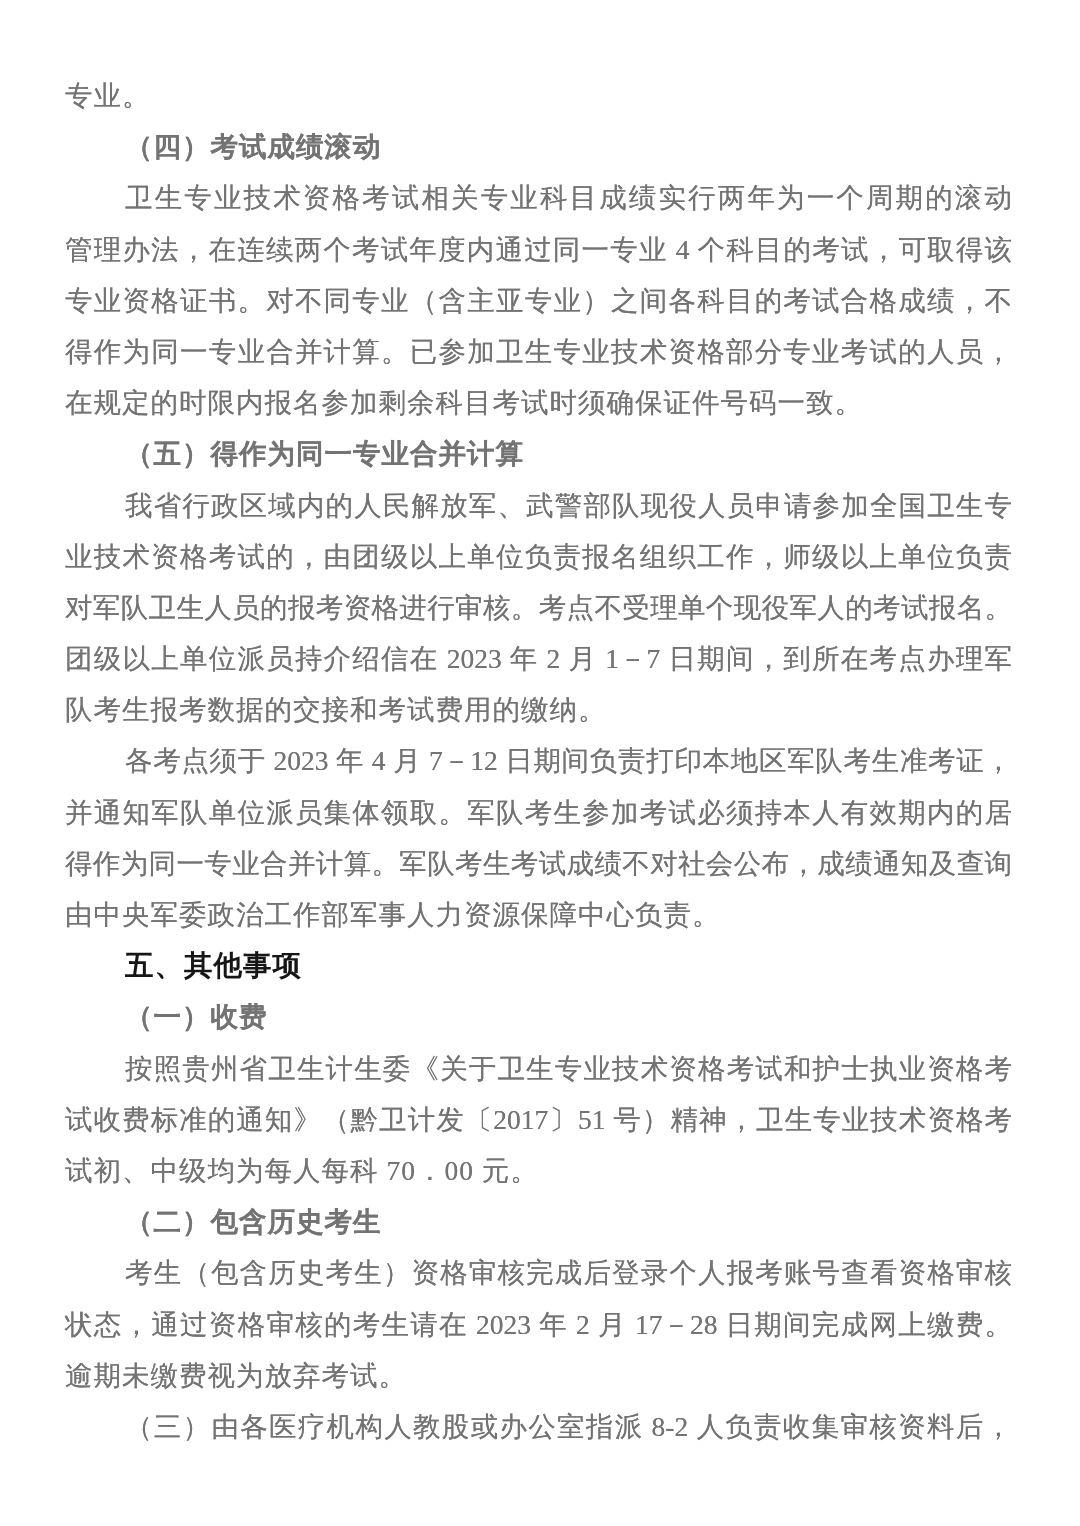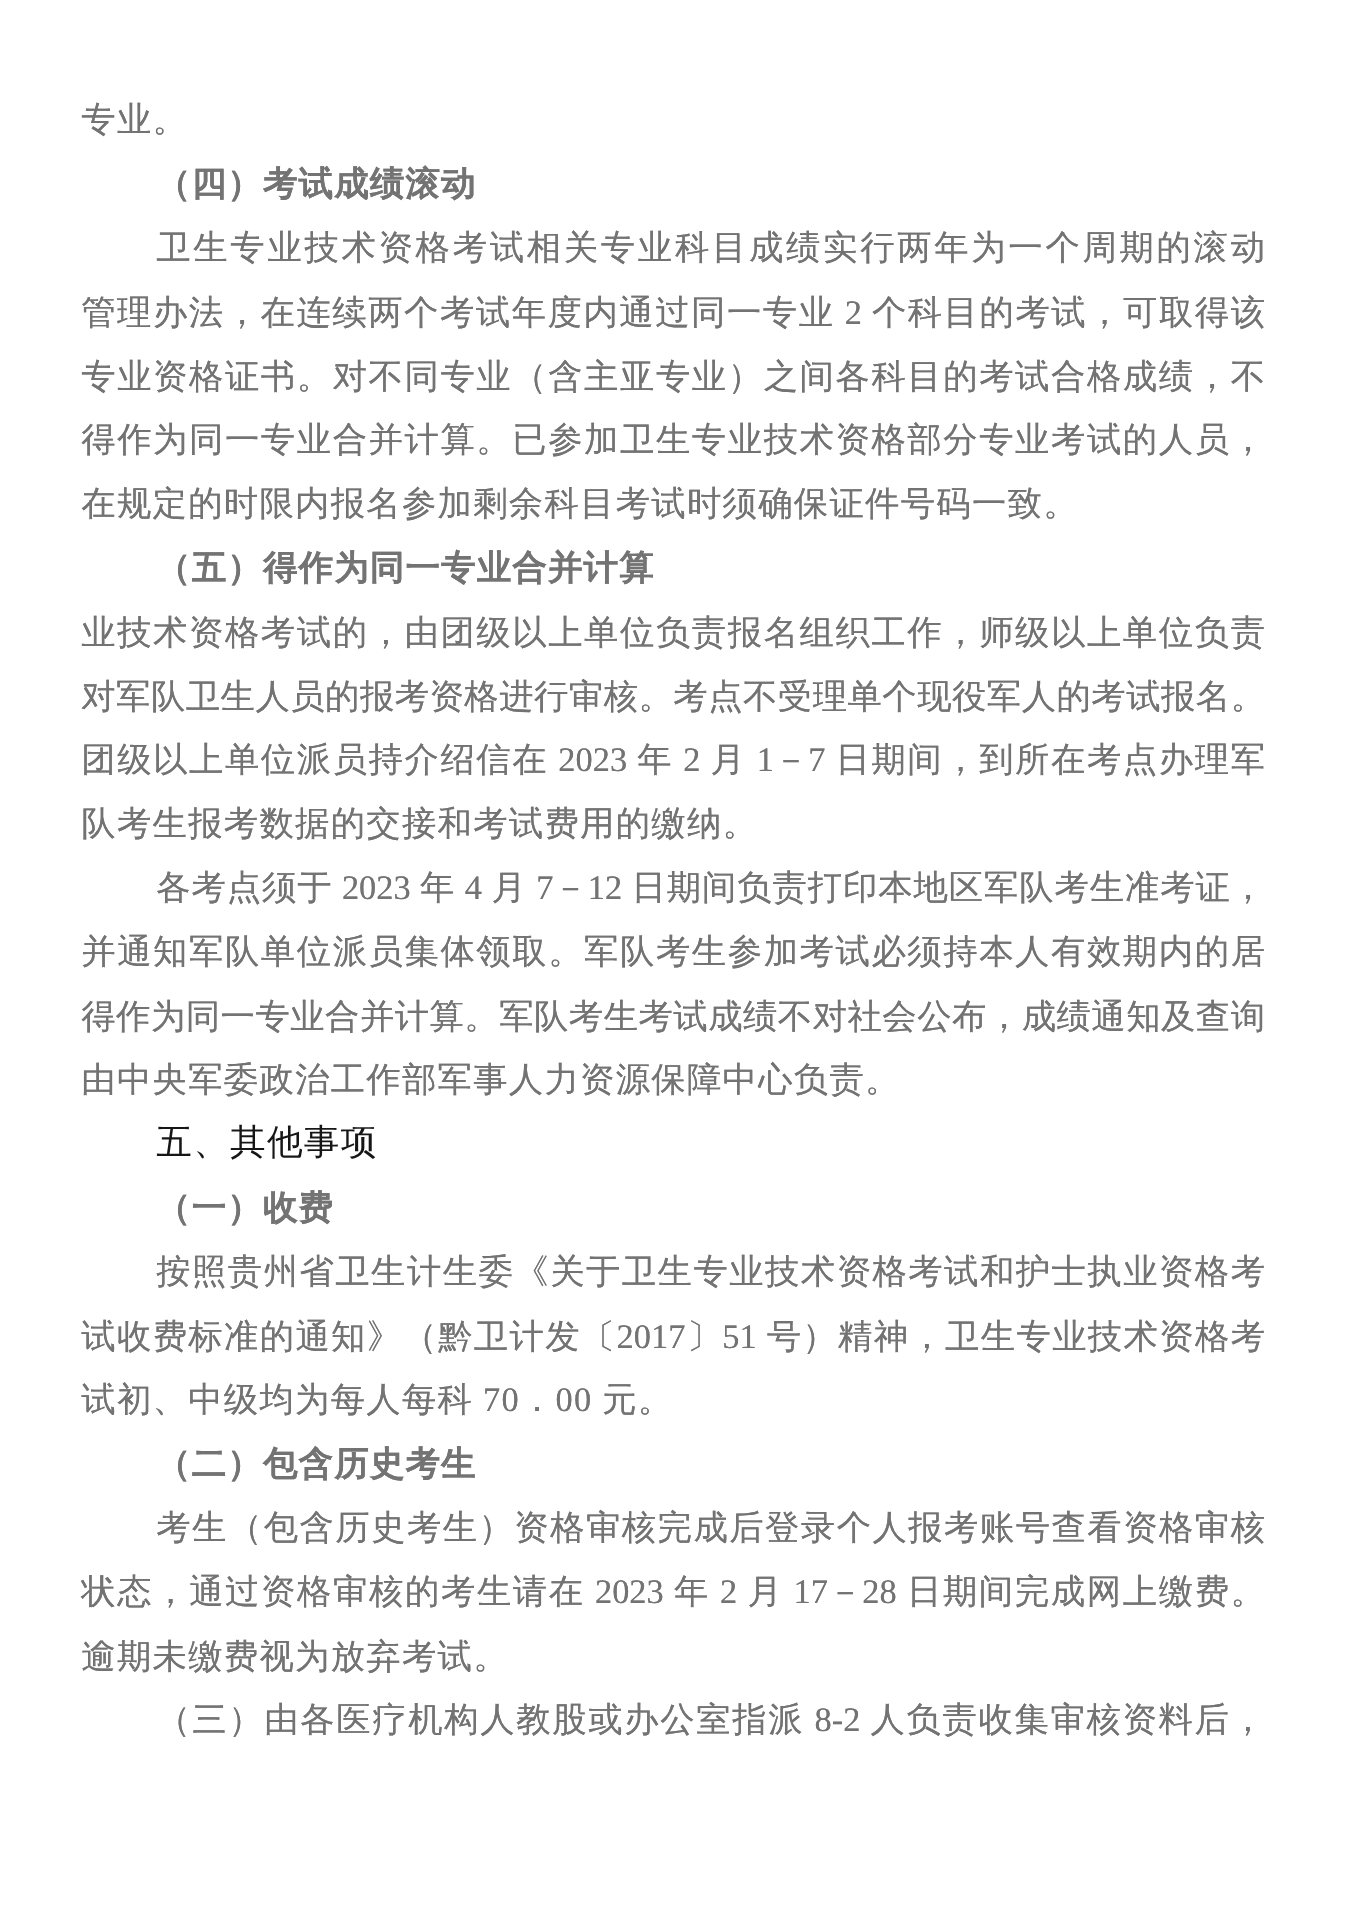--- a/index.html
+++ b/index.html
@@ -39,39 +39,40 @@
   .line.stretch {
     white-space: normal;
     text-align: justify;
     text-align-last: justify;
   }
   .line.sub {
     font-weight: 600;
   }
   .line.section {
     font-family: "Liberation Sans", "DejaVu Sans", sans-serif;
-    font-weight: 400;
+    font-weight: 700;
     font-size: 28.5px;
     text-shadow: none;
     color: #161616;
   }
 </style>
 </head>
 <body>
 
 <div class="page">
   <main class="doc" id="doc">
       <div class="line">专业。</div>
       <div class="line indent sub">（四）考试成绩滚动</div>
       <div class="line indent stretch">卫生专业技术资格考试相关专业科目成绩实行两年为一个周期的滚动</div>
-      <div class="line stretch">管理办法，在连续两个考试年度内通过同一专业 2 个科目的考试，可取得该</div>
+      <div class="line stretch">管理办法，在连续两个考试年度内通过同一专业 4 个科目的考试，可取得该</div>
       <div class="line stretch">专业资格证书。对不同专业（含主亚专业）之间各科目的考试合格成绩，不</div>
       <div class="line stretch">得作为同一专业合并计算。已参加卫生专业技术资格部分专业考试的人员，</div>
       <div class="line">在规定的时限内报名参加剩余科目考试时须确保证件号码一致。</div>
       <div class="line indent sub">（五）得作为同一专业合并计算</div>
+      <div class="line indent stretch">我省行政区域内的人民解放军、武警部队现役人员申请参加全国卫生专</div>
       <div class="line stretch">业技术资格考试的，由团级以上单位负责报名组织工作，师级以上单位负责</div>
       <div class="line stretch">对军队卫生人员的报考资格进行审核。考点不受理单个现役军人的考试报名。</div>
       <div class="line stretch">团级以上单位派员持介绍信在 2023 年 2 月 1－7 日期间，到所在考点办理军</div>
       <div class="line">队考生报考数据的交接和考试费用的缴纳。</div>
       <div class="line indent stretch">各考点须于 2023 年 4 月 7－12 日期间负责打印本地区军队考生准考证，</div>
       <div class="line stretch">并通知军队单位派员集体领取。军队考生参加考试必须持本人有效期内的居</div>
       <div class="line stretch">得作为同一专业合并计算。军队考生考试成绩不对社会公布，成绩通知及查询</div>
       <div class="line">由中央军委政治工作部军事人力资源保障中心负责。</div>
       <div class="line indent section">五、其他事项</div>
       <div class="line indent sub">（一）收费</div>

